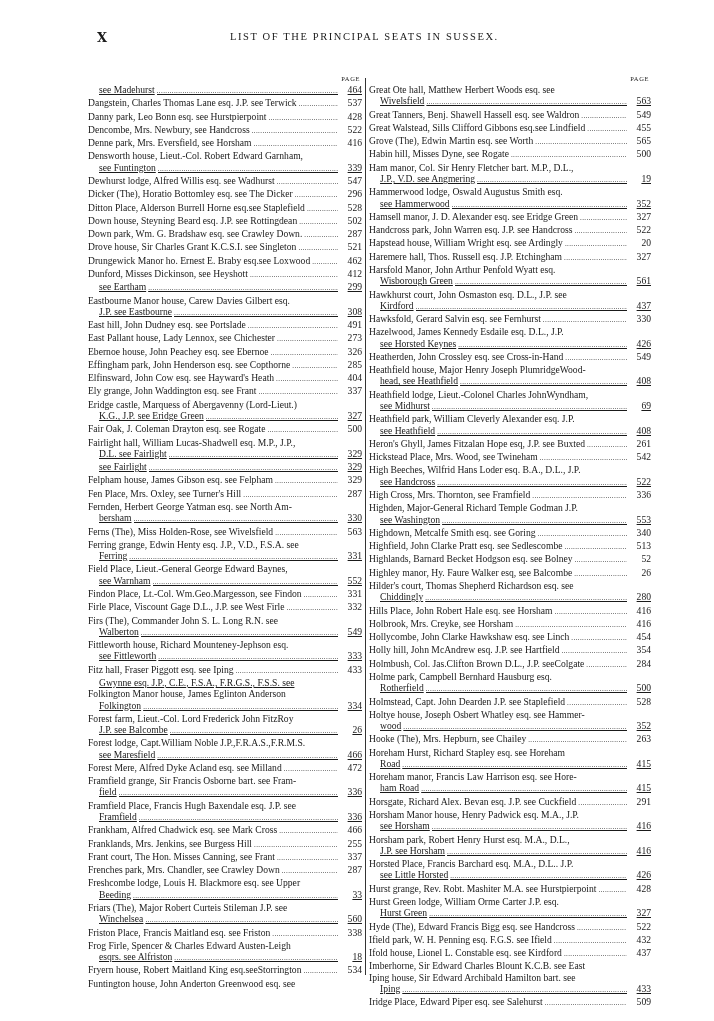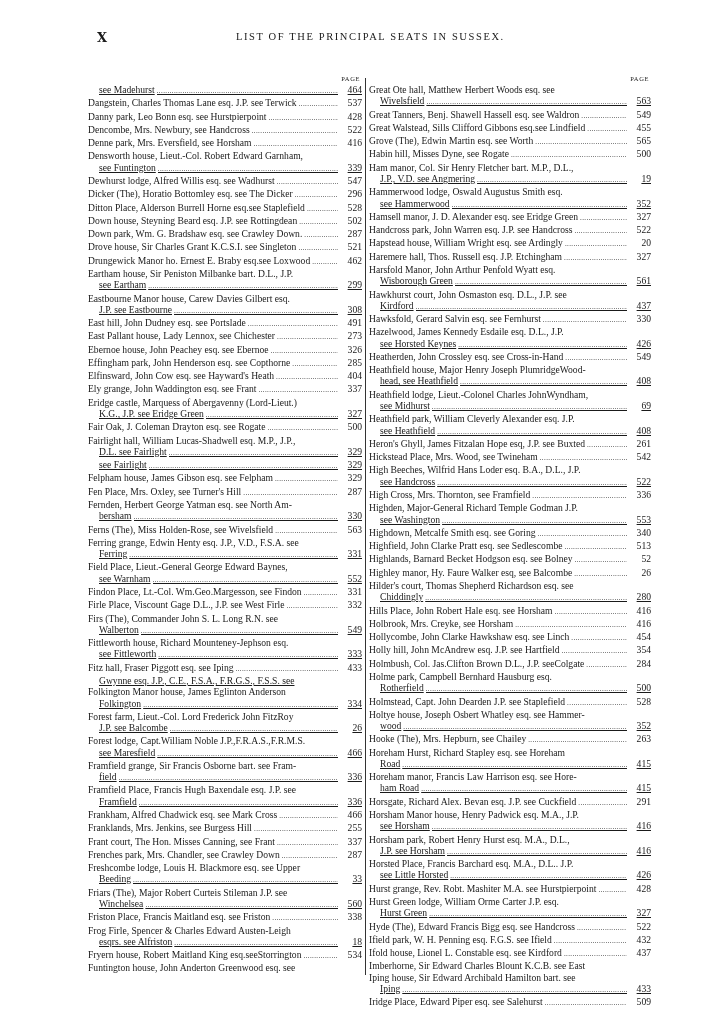--- a/index.html
+++ b/index.html
@@ -1,19 +1,19 @@
 <!DOCTYPE html>
 <html><head>
 <meta charset="utf-8">
 <style>
   html, body { margin:0; padding:0; background:#ffffff; }
   body { width:714px; height:1021px; position:relative; overflow:hidden;
          font-family:"DejaVu Serif","Liberation Serif",serif; color:#1a1a1a; }
   .hdr-num { position:absolute; left:97px; top:30px; font-size:13px; font-weight:bold; letter-spacing:1px; }
-  .hdr-title { position:absolute; left:236px; top:31px; font-size:10.5px; letter-spacing:1.6px; font-family:"Liberation Serif",serif; }
+  .hdr-title { position:absolute; left:230px; top:31px; font-size:10.5px; letter-spacing:1.6px; font-family:"Liberation Serif",serif; }
   .col { position:absolute; top:74px; }
   .col.left { left:88px; width:274px; }
   .col.right { left:369px; width:282px; }
   .divider { position:absolute; left:365px; top:78px; width:1px; height:897px; background:#333; }
   .page-lbl { text-align:right; font-size:6.5px; letter-spacing:0.6px; height:10px; line-height:10px; padding-right:2px; font-family:"Liberation Serif",serif; }
   .entry { font-family:"Liberation Serif",serif; font-size:9.6px; line-height:11.28px; position:relative; }
   .line { display:flex; white-space:nowrap; overflow:hidden; }
   .line.cont { padding-left:11px;text-decoration:underline; }
   .txt { flex:0 0 auto; }
   .dots { flex:1 1 auto; overflow:hidden; margin:0 2px; }
@@ -119,22 +119,26 @@
     </div>
     <div class="entry">
       <div class="line">
         <span class="txt">Drungewick Manor ho. Ernest E. Braby esq.see Loxwood</span>
         <span class="dots"></span>
         <span class="pg">462</span>
       </div>
     </div>
     <div class="entry">
       <div class="line">
-        <span class="txt">Eartham house, Sir Peniston Milbanke bart. D.L., J.P.</span>
-      </div>
+        <span class="txt">Dunford, Misses Dickinson, see Heyshott</span>
+        <span class="dots"></span>
+        <span class="pg">412</span>
+      </div>
+    </div>
+    <div class="entry">
       <div class="line cont">
         <span class="txt">see Eartham</span>
         <span class="dots"></span>
         <span class="pg">299</span>
       </div>
     </div>
     <div class="entry">
       <div class="line">
         <span class="txt">Eastbourne Manor house, Carew Davies Gilbert esq.</span>
       </div>
@@ -336,20 +340,27 @@
       </div>
     </div>
     <div class="entry">
       <div class="line">
         <span class="txt">Forest lodge, Capt.William Noble J.P.,F.R.A.S.,F.R.M.S.</span>
       </div>
       <div class="line cont">
         <span class="txt">see Maresfield</span>
         <span class="dots"></span>
         <span class="pg">466</span>
+      </div>
+    </div>
+    <div class="entry">
+      <div class="line">
+        <span class="txt">Forest Mere, Alfred Dyke Acland esq. see Milland</span>
+        <span class="dots"></span>
+        <span class="pg">472</span>
       </div>
     </div>
     <div class="entry">
       <div class="line">
         <span class="txt">Framfield grange, Sir Francis Osborne bart. see Fram-</span>
       </div>
       <div class="line cont">
         <span class="txt">field</span>
         <span class="dots"></span>
         <span class="pg">336</span>

